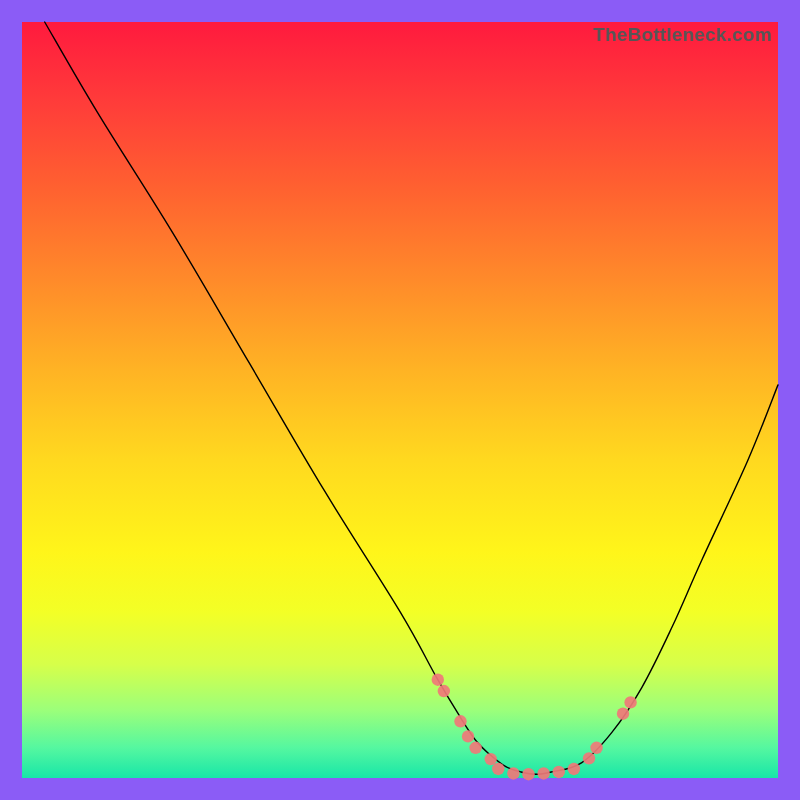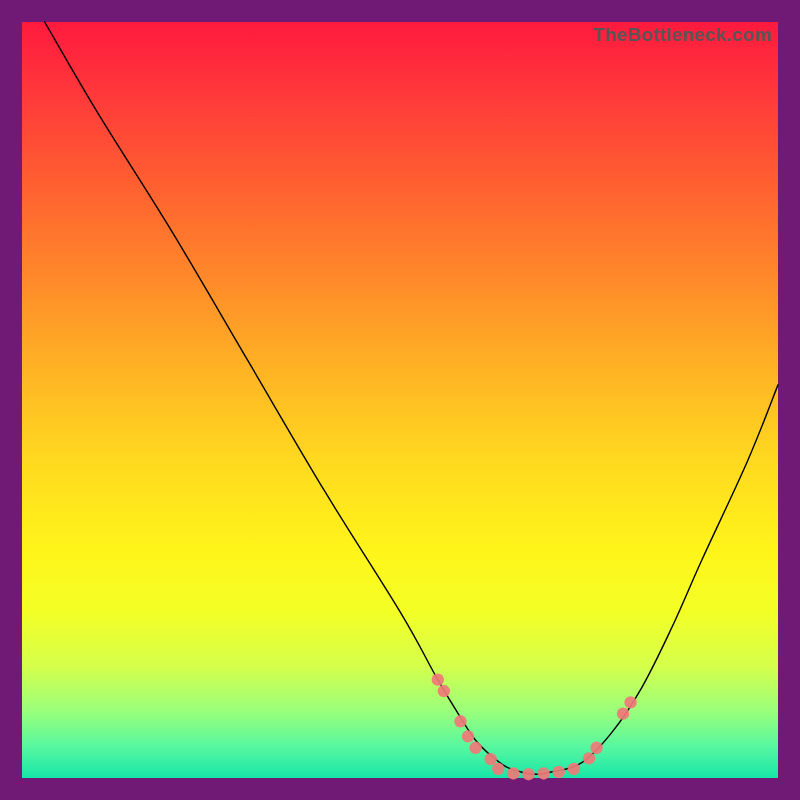--- a/index.html
+++ b/index.html
@@ -1,21 +1,21 @@
 <!DOCTYPE html>
 <html><head>
 <meta charset="utf-8">
 <style>
   * { margin: 0; padding: 0; box-sizing: border-box; }
   html, body { width: 800px; height: 800px; background: #000; overflow: hidden; }
   .frame {
     position: absolute;
     left: 0; top: 0;
     width: 800px; height: 800px;
-    background: #701a75;
+    background: #8b5cf6;
   }
   .plot-area {
     position: absolute;
     left: 22px;
     top: 22px;
     width: 756px;
     height: 756px;
     background: linear-gradient(to bottom,
       #ff1a3e 0%,
       #ff3a3a 10%,

